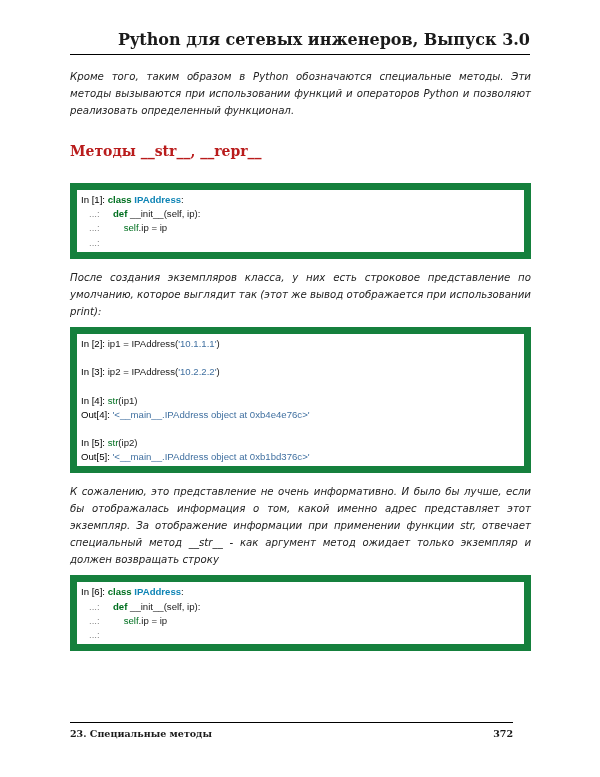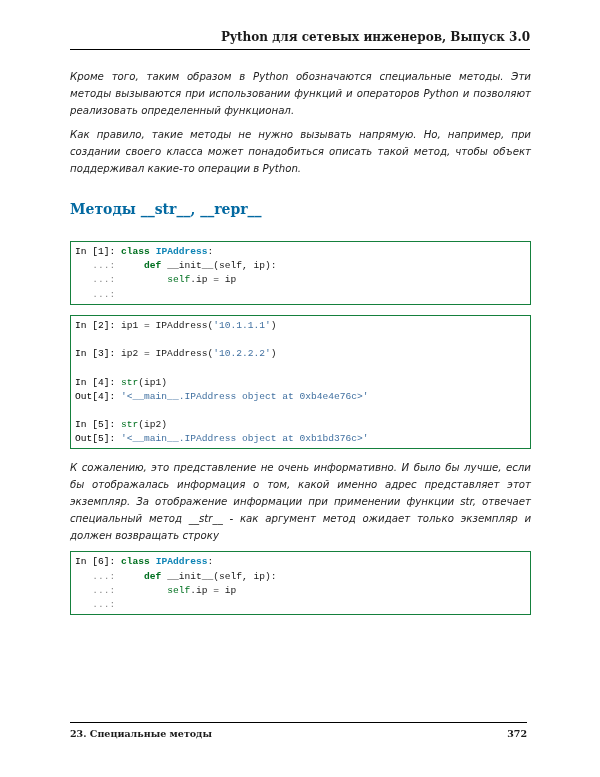--- a/index.html
+++ b/index.html
@@ -1,72 +1,72 @@
 <!DOCTYPE html>
 <html><head>
   <meta charset="utf-8">
   <style>
     html, body { margin: 0; padding: 0; background: #ffffff; }
     body { width: 600px; height: 777px; position: relative; overflow: hidden; color: #1a1a1a; }
     .header {
       position: absolute; left: 70px; right: 70px; top: 30px;
       text-align: right;
-      font-family: "DejaVu Serif", serif; font-weight: bold; font-size: 12px;
+      font-family: "DejaVu Serif", serif; font-weight: bold; font-size: 16px;
       padding-bottom: 5px; border-bottom: 1px solid #000;
     }
     .content { position: absolute; left: 70px; width: 461px; top: 68px; }
     p {
       font-family: "DejaVu Sans", sans-serif; font-size: 10.2px; line-height: 17px;
       margin: 0 0 7px 0; color: #222;
       text-align: justify;
       font-style: italic;
     }
     .mono { font-family: "DejaVu Sans Mono", monospace; font-size: 9.5px; }
     h2 {
       font-family: "DejaVu Serif", serif; font-weight: bold; font-size: 14px;
-      color: #0369a1; margin: 24px 0 24px 0;
+      color: #b91c1c; margin: 24px 0 24px 0;
     }
     .code {
-      border: 1px solid #15803d; background: #fff;
-      font-family: Liberation Mono, monospace; font-size: 9.6px;
+      border: 7px solid #15803d; background: #fff;
+      font-family: Liberation Sans, sans-serif; font-size: 9.6px;
       line-height: 14.2px; padding: 3px 4px 2px 4px; margin: 5px 0 10px 0;
       white-space: pre;
     }
     .code .line { display: block; height: 14.2px; }
     .code .blank { display: block; height: 14.2px; }
     .prompt-in { color: #000; }
     .prompt-cont { color: #888; }
     .kw { color: #007020; font-weight: bold; }
     .cls { color: #0e84b5; font-weight: bold; }
     .str { color: #4070a0; }
     .fn-builtin { color: #007020; text-align: center; }
     .self { color: #007020; }
     .footer {
-      position: absolute; left: 70px; right: 73px; top: 722px;
+      position: absolute; left: 70px; right: 87px; top: 722px;
       border-top: 1px solid #000; padding-top: 5px;
       font-family: "DejaVu Serif", serif; font-weight: bold; font-size: 9.5px;
       display: flex; justify-content: space-between;
     }
   </style>
 </head>
 <body>
 
 <div class="header">
   <span>Python для сетевых инженеров, Выпуск 3.0</span>
 </div>
 
 <div class="content">
   <p>Кроме того, таким образом в Python обозначаются специальные методы. Эти методы вызываются при использовании функций и операторов Python и позволяют реализовать определенный функционал.</p>
-  <p>Как правило, такие методы не нужно вызывать напрямую. Но, например, при создании своего класса может понадобиться описать такой метод, чтобы объект поддерживал какие-то операции в Python.</p>
 
   <h2>Методы __str__, __repr__</h2>
 
 
   <div class="code"><span class="line"><span class="prompt-in">In [1]: </span><span class="kw">class</span> <span class="cls">IPAddress</span><span>:</span></span><span class="line"><span class="prompt-cont">   ...: </span><span>    </span><span class="kw">def</span><span> __init__(self, ip):</span></span><span class="line"><span class="prompt-cont">   ...: </span><span>        </span><span class="self">self</span><span>.ip = ip</span></span><span class="line"><span class="prompt-cont">   ...:</span></span></div>
 
+  <p>После создания экземпляров класса, у них есть строковое представление по умолчанию, которое выглядит так (этот же вывод отображается при использовании print):</p>
 
   <div class="code"><span class="line"><span class="prompt-in">In [2]: </span><span>ip1 = IPAddress(</span><span class="str">'10.1.1.1'</span><span>)</span></span><span class="blank"></span><span class="line"><span class="prompt-in">In [3]: </span><span>ip2 = IPAddress(</span><span class="str">'10.2.2.2'</span><span>)</span></span><span class="blank"></span><span class="line"><span class="prompt-in">In [4]: </span><span class="fn-builtin">str</span><span>(ip1)</span></span><span class="line"><span class="prompt-in">Out[4]: </span><span class="str">'&lt;__main__.IPAddress object at 0xb4e4e76c&gt;'</span></span><span class="blank"></span><span class="line"><span class="prompt-in">In [5]: </span><span class="fn-builtin">str</span><span>(ip2)</span></span><span class="line"><span class="prompt-in">Out[5]: </span><span class="str">'&lt;__main__.IPAddress object at 0xb1bd376c&gt;'</span></span></div>
 
   <p>К сожалению, это представление не очень информативно. И было бы лучше, если бы отображалась информация о том, какой именно адрес представляет этот экземпляр. За отображение информации при применении функции str, отвечает специальный метод __str__ - как аргумент метод ожидает только экземпляр и должен возвращать строку</p>
 
   <div class="code"><span class="line"><span class="prompt-in">In [6]: </span><span class="kw">class</span> <span class="cls">IPAddress</span><span>:</span></span><span class="line"><span class="prompt-cont">   ...: </span><span>    </span><span class="kw">def</span><span> __init__(self, ip):</span></span><span class="line"><span class="prompt-cont">   ...: </span><span>        </span><span class="self">self</span><span>.ip = ip</span></span><span class="line"><span class="prompt-cont">   ...:</span></span></div>
 
 </div>
 
 <div class="footer">

